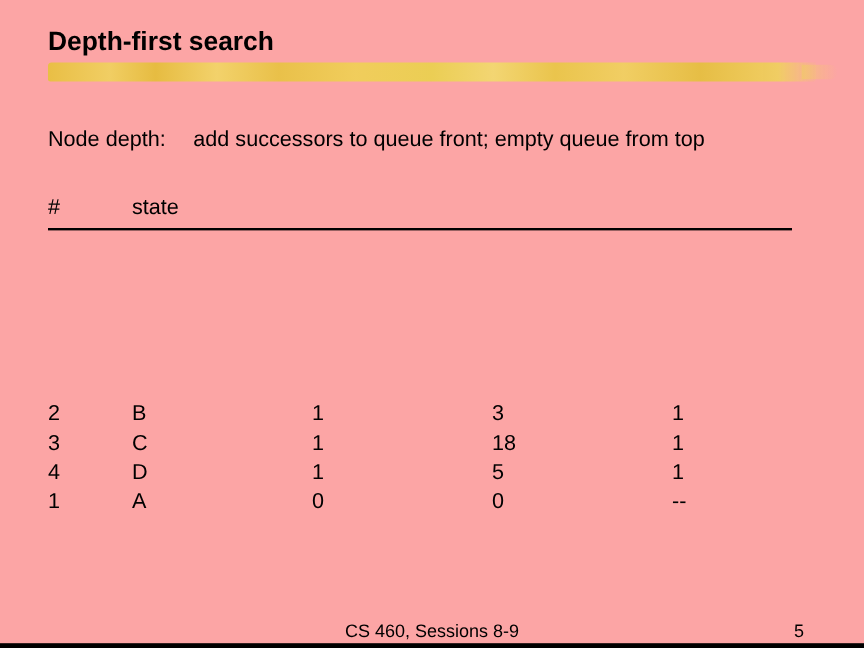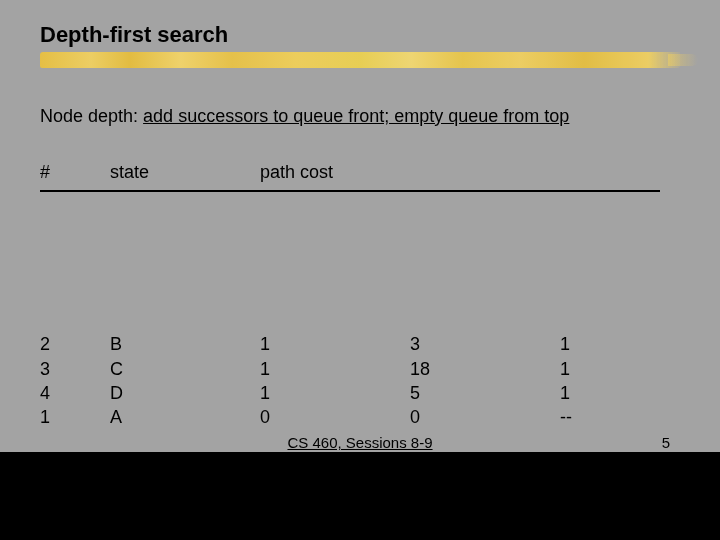--- a/index.html
+++ b/index.html
@@ -5,22 +5,22 @@
   * { margin: 0; padding: 0; box-sizing: border-box; }
   html, body { width: 720px; height: 540px; }
   body {
     background: #000;
     font-family: Arial, Helvetica, sans-serif;
     position: relative;
     overflow: hidden;
   }
   .slide {
     width: 720px;
-    height: 452px;
-    background: #a3a3a3;
+    height: 536px;
+    background: #fca5a5;
     position: relative;
   }
   .title {
     position: absolute;
     top: 22px;
     left: 40px;
     font-size: 22px;
     font-weight: bold;
     color: #000;
   }
@@ -57,21 +57,21 @@
     opacity:0.6;
   }
   .queue-line {
     position: absolute;
     top: 106px;
     left: 40px;
     font-size: 18px;
     color: #000;
   }
   .queue-line .label { color: #000; }
-  .queue-line .desc { color: #000; margin-left: 0; text-decoration: underline; }
+  .queue-line .desc { color: #000; margin-left: 18px; }
   .table-wrap {
     position: absolute;
     top: 160px;
     left: 40px;
     width: 620px;
   }
   .row {
     display: grid;
     grid-template-columns: 70px 150px 150px 150px 100px;
     font-size: 18px;
@@ -90,21 +90,20 @@
     bottom: 18px;
     left: 0;
     width: 100%;
     font-size: 15px;
     color: #000;
   }
   .footer .center {
     position: absolute;
     left: 50%;
     transform: translateX(-50%);
-    text-decoration: underline;
   }
   .footer .pagenum {
     position: absolute;
     right: 50px;
   }
 </style>
 </head>
 <body>
 
 <div class="slide">
@@ -114,21 +113,20 @@
 
   <div class="queue-line">
     <span class="label">Node depth:</span>
     <span class="desc">add successors to queue front; empty queue from top</span>
   </div>
 
   <div class="table-wrap">
     <div class="row header-row">
       <div>#</div>
       <div>state</div>
-      <div>path cost</div>
     </div>
     <div class="underline"></div>
 
     <div class="row">
       <div>2</div>
       <div>B</div>
       <div>1</div>
       <div>3</div>
       <div>1</div>
     </div>

